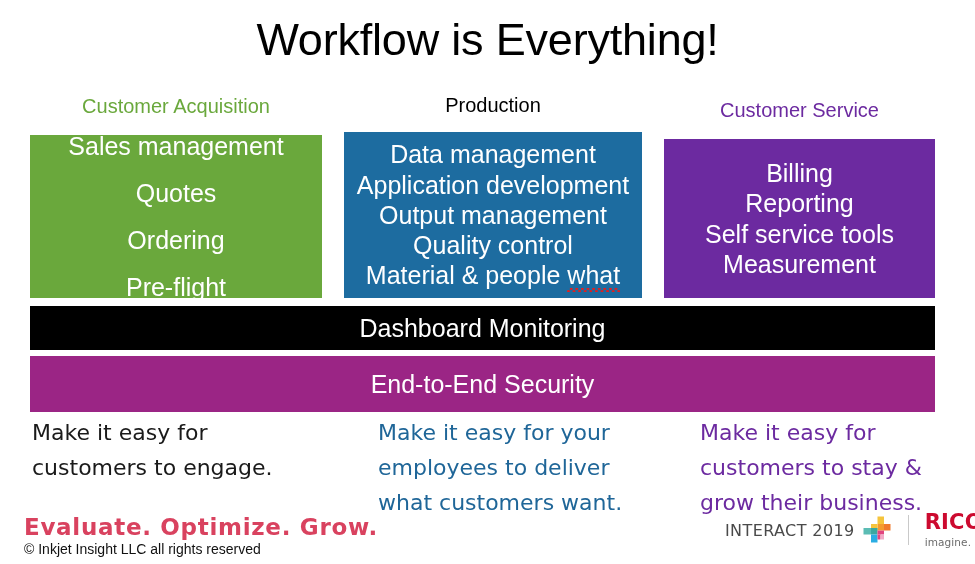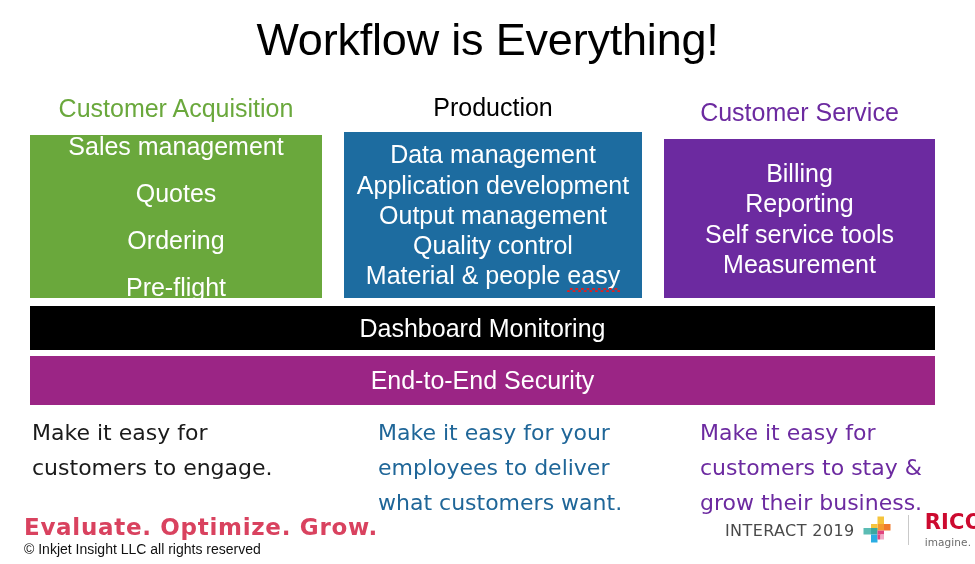--- a/index.html
+++ b/index.html
@@ -29,21 +29,21 @@
     font-size: 45px;
     font-weight: 400;
     color: #000000;
     letter-spacing: -0.2px;
     white-space: nowrap;
   }
 
   
   .col-header {
     position: absolute;
-    font-size: 25px;
+    font-size: 20px;
     font-weight: 400;
     white-space: nowrap;
     line-height: 1;
   }
   .col-header.h-green  { left: 30px;  top: 96px;  width: 292px; text-align: center; color: #6aa83c; }
   .col-header.h-blue   { left: 344px; top: 95px;  width: 298px; text-align: center; color: #000000; }
   .col-header.h-purple { left: 664px; top: 100px; width: 271px; text-align: center; color: #6c2aa0; }
 
   
   .cat-box {
@@ -89,21 +89,21 @@
     left: 30px;
     width: 905px;
     display: flex;
     align-items: center;
     justify-content: center;
     color: #ffffff;
     font-size: 25px;
     white-space: nowrap;
   }
   .bar-dashboard { top: 306px; height: 44px; background: #000000; }
-  .bar-security  { top: 356px; height: 49px; background: #9b2585; }
+  .bar-security  { top: 356px; height: 56px; background: #9b2585; }
 
   
   .caption {
     position: absolute;
     font-family: "DejaVu Sans", sans-serif;
     font-size: 22px;
     line-height: 1.32;
     font-weight: 400;
   }
   .caption .line { white-space: nowrap; margin-top: 6px; }
@@ -203,21 +203,21 @@
     <div class="line">Quotes</div>
     <div class="line">Ordering</div>
     <div class="line">Pre-flight</div>
   </div>
 
   <div class="cat-box box-blue">
     <div class="line">Data management</div>
     <div class="line">Application development</div>
     <div class="line">Output management</div>
     <div class="line">Quality control</div>
-    <div class="line"><span>Material &amp; people </span><span class="spell">easy</span></div>
+    <div class="line"><span>Material &amp; people </span><span class="spell">what</span></div>
   </div>
 
   <div class="cat-box box-purple">
     <div class="line">Billing</div>
     <div class="line">Reporting</div>
     <div class="line">Self service tools</div>
     <div class="line">Measurement</div>
   </div>
 
   <div class="bar bar-dashboard">

